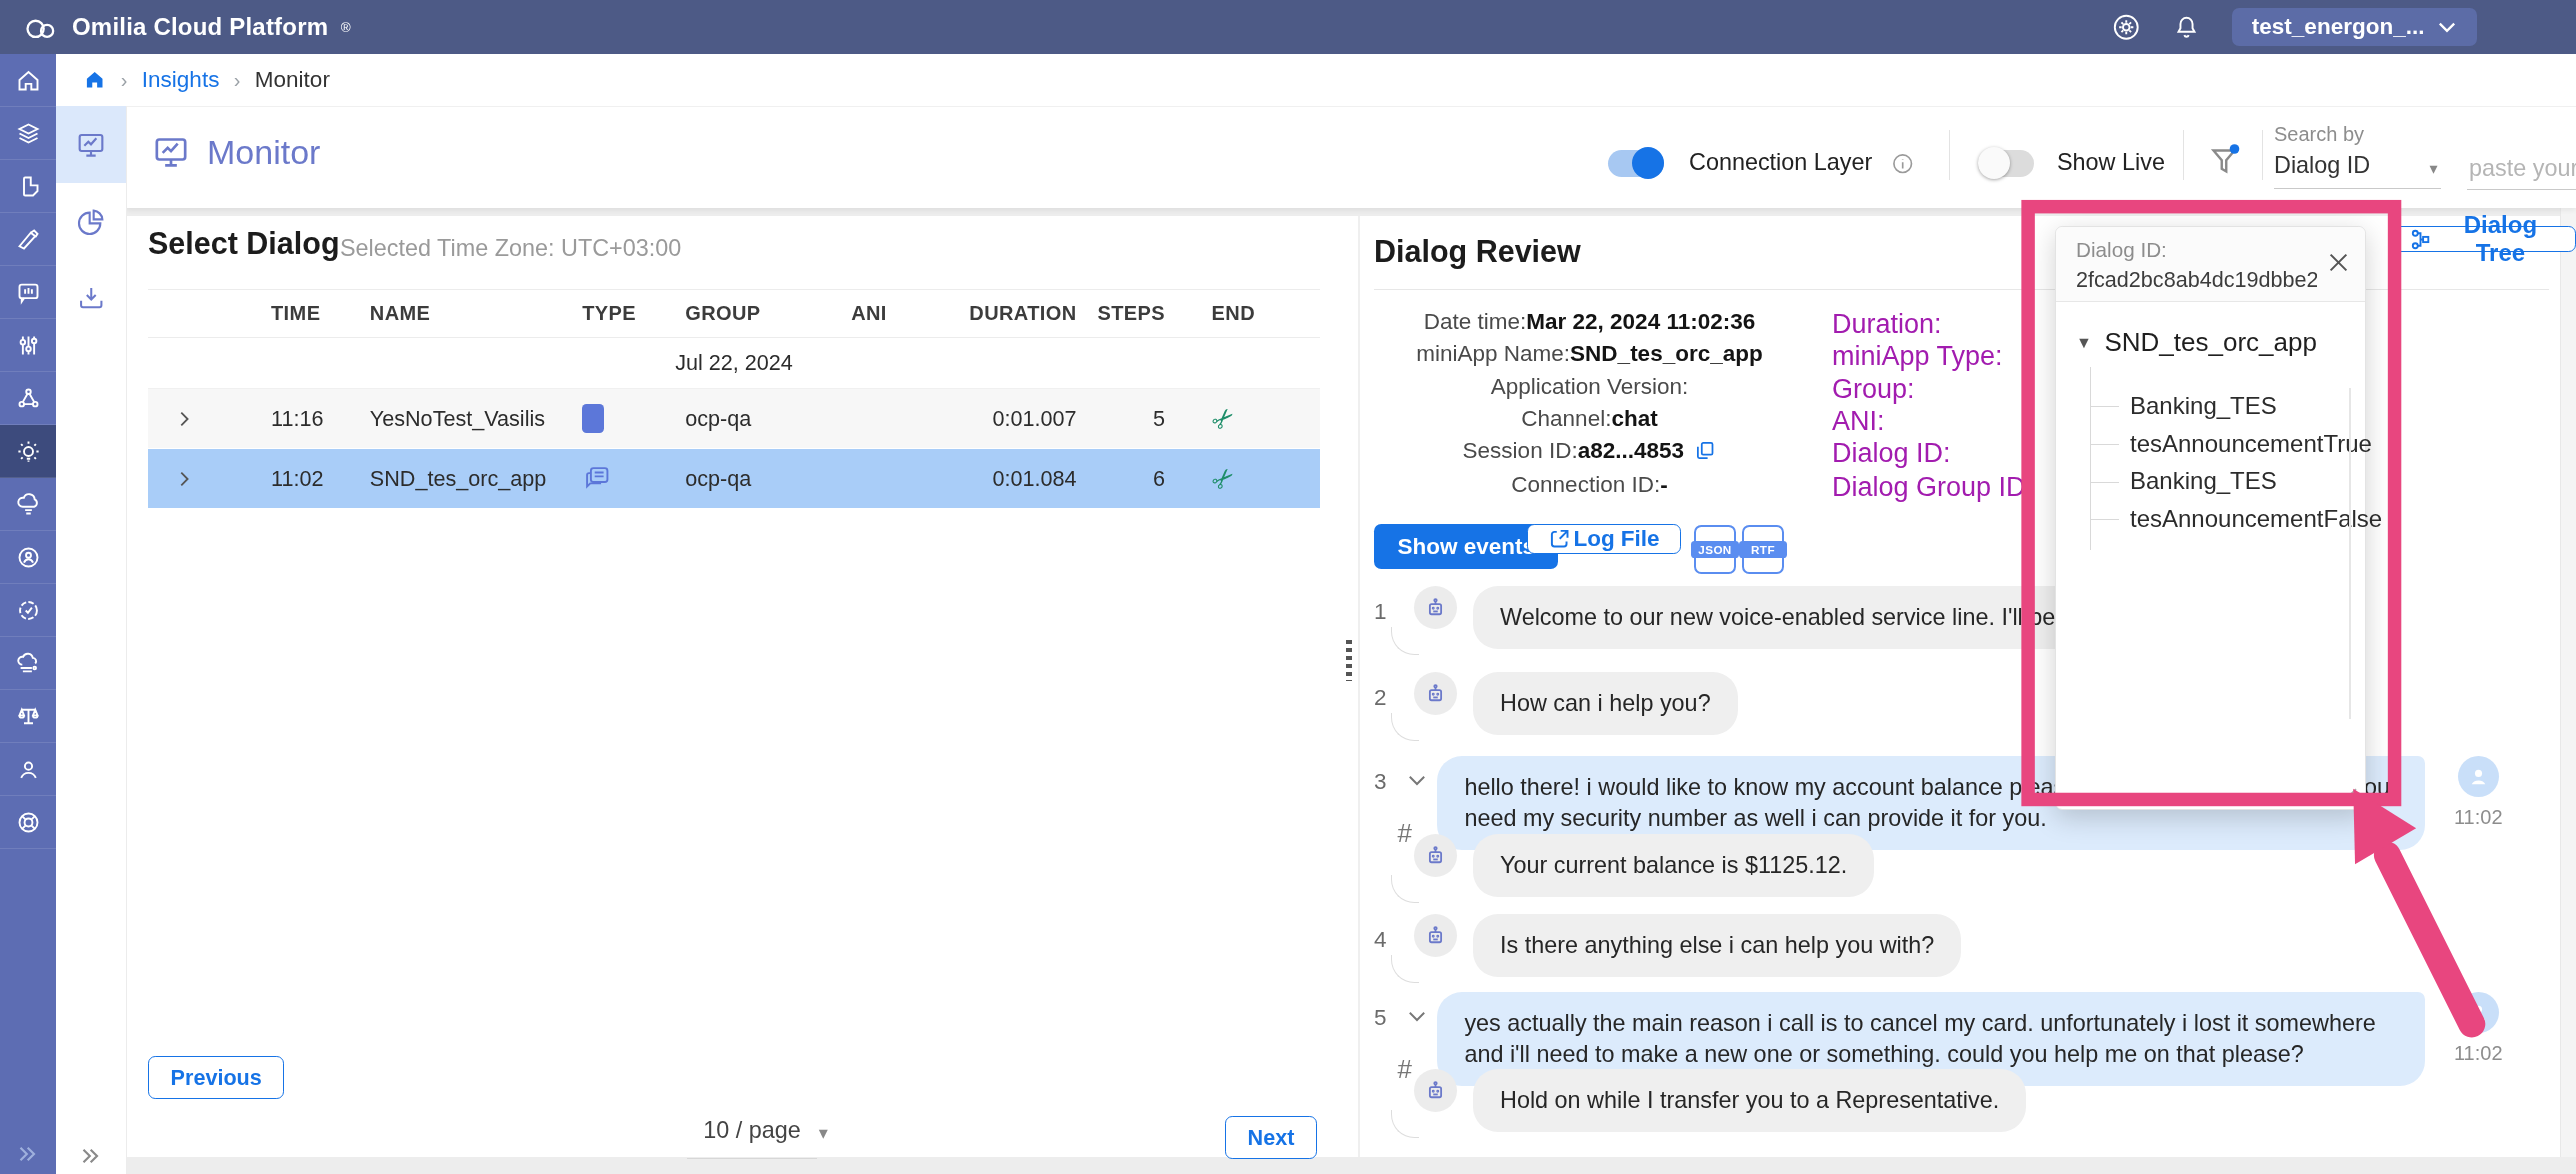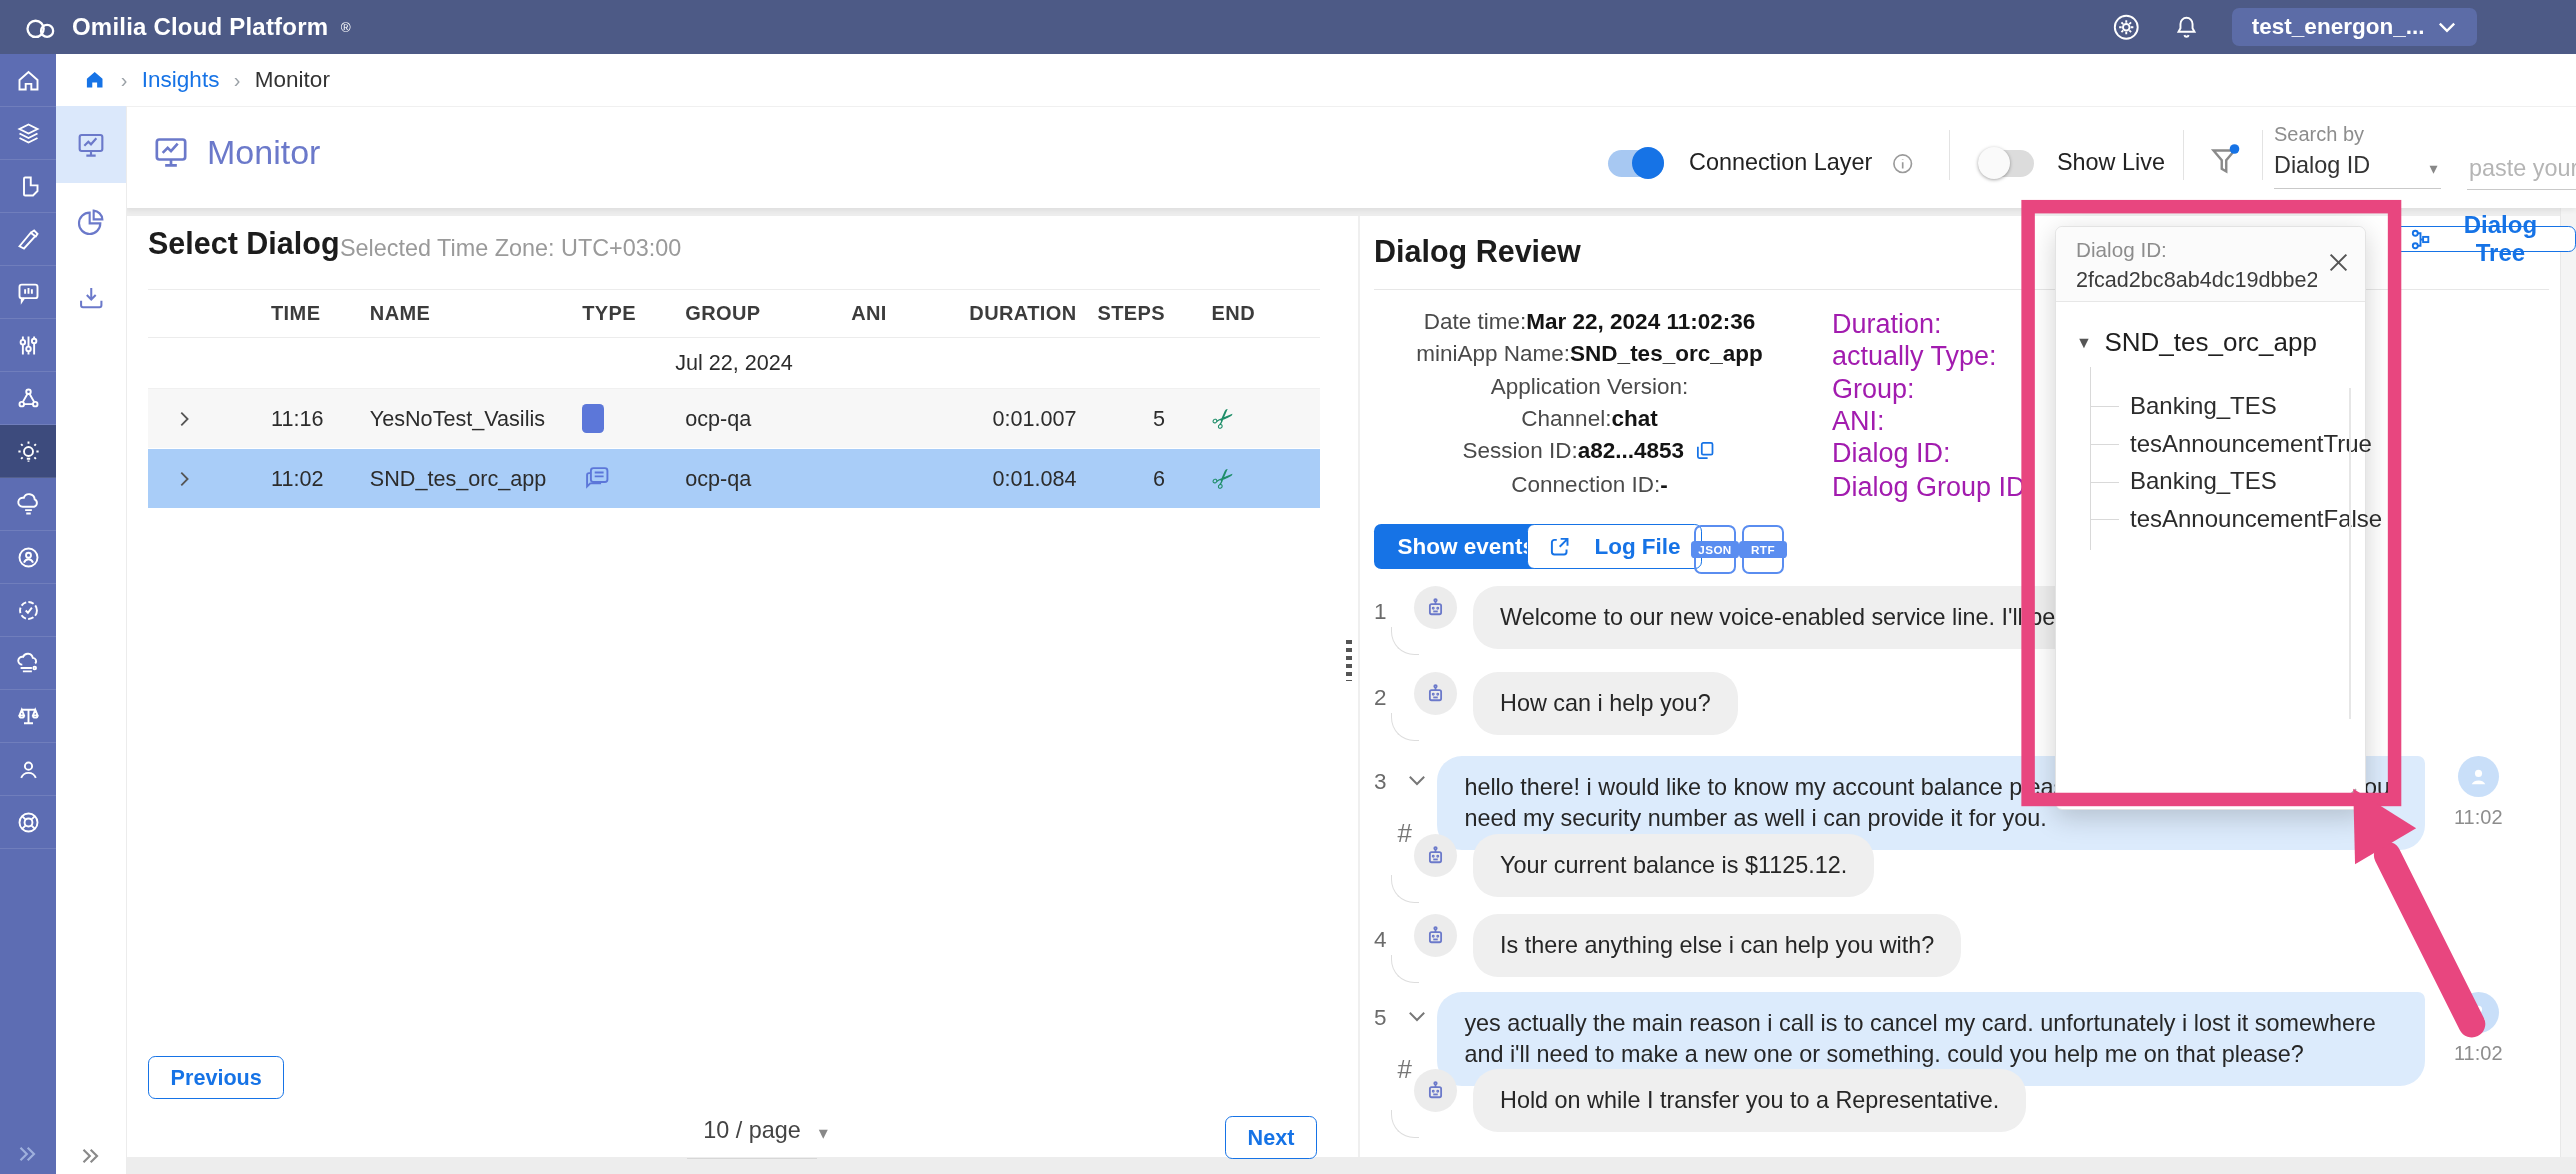--- a/index.html
+++ b/index.html
@@ -63,21 +63,21 @@
   .pag-btn{position:absolute;height:43px;border:1.8px solid #1673e6;border-radius:7.2px;background:#fff;color:#1673e6;font-size:21.6px;font-weight:bold;font-family:inherit;cursor:pointer;padding:0 21.6px}
   .pagesize{position:absolute;left:687px;top:1117px;width:130px;font-size:23.4px;color:#444;text-align:center;border-bottom:0.9px solid #d7d7d7;padding-bottom:14.4px;cursor:pointer}
   .pagesize .caret{position:absolute;right:-10.8px;top:5.4px;color:#888;font-size:18px}
   
   .dr-title{position:absolute;left:1374px;top:234px;font-size:30.5px;font-weight:bold;color:#1c1c1c}
   .dr-div{position:absolute;left:1374px;top:289px;width:1175px;height:0.9px;background:#e7e7e7}
   .dl-row{position:absolute;left:1374px;width:431px;display:flex;justify-content:center;font-size:22.5px}
   .dl-row .lbl{color:#4a4a4a}.dl-row .val{color:#141414;font-weight:bold;display:flex;align-items:center;gap:9px}
   .dr-lbl2{position:absolute;left:1832px;font-size:27px;color:#a21caf}
   .btn-primary{position:absolute;left:1374px;top:524px;height:45px;background:#1673e6;color:#fff;border:none;border-radius:7.2px;font-size:22.5px;font-weight:bold;font-family:inherit;padding:0 23.4px;cursor:pointer}
-  .btn-outline{position:absolute;left:1527px;top:524px;height:45px;background:#fff;color:#1673e6;border:1.8px solid #1673e6;border-radius:7.2px;font-size:22.5px;font-weight:bold;font-family:inherit;padding:0 20px;display:flex;align-items:center;gap:23px;cursor:pointer}
+  .btn-outline{position:absolute;left:1527px;top:524px;height:30px;background:#fff;color:#1673e6;border:1.8px solid #1673e6;border-radius:7.2px;font-size:22.5px;font-weight:bold;font-family:inherit;padding:0 20px;display:flex;align-items:center;gap:2px;cursor:pointer}
   .fileic{position:absolute;top:525px;width:38px;height:45px;border:2.7px solid #5a8df0;border-radius:7.2px;cursor:pointer}
   .fileic span{position:absolute;left:-5.4px;right:-5.4px;top:14.4px;background:#5a8df0;color:#fff;font-size:11.7px;font-weight:bold;text-align:center;border-radius:3.6px;padding:1.8px 0;letter-spacing:0.4px}
   
   .msg{position:absolute;left:1374px;width:1182px;display:flex;align-items:flex-start}
   .gut{width:40px;padding-top:12.6px;font-size:22.5px;color:#6b6b6b;flex:none;display:flex;flex-direction:column;align-items:flex-start;gap:23.4px}
   .gut .hash{font-size:26px;color:#777;margin-left:23.4px}
   .avatarw{flex:none;position:relative;width:59px}
   .avatar{width:43px;height:43px;border-radius:50%;background:#ececec;display:flex;align-items:center;justify-content:center}
   .arc{position:absolute;left:-23.4px;top:41px;width:27px;height:27px;border-left:1.8px solid #ddd;border-bottom:1.8px solid #ddd;border-bottom-left-radius:23.4px}
   .bubble{background:#efefef;border-radius:25px;padding:16px 27px;font-size:23.4px;line-height:31px;color:#262626;max-width:934px}
@@ -475,21 +475,21 @@
           </svg>
         </span>
     </span>
   </div>
   <div class="dl-row" style="top:472px">
     <span class="lbl">Connection ID:</span>
     <span class="val">-</span>
   </div>
 
   <div class="dr-lbl2" style="top:309px">Duration:</div>
-  <div class="dr-lbl2" style="top:341px">actually Type:</div>
+  <div class="dr-lbl2" style="top:341px">miniApp Type:</div>
   <div class="dr-lbl2" style="top:374px">Group:</div>
   <div class="dr-lbl2" style="top:406px">ANI:</div>
   <div class="dr-lbl2" style="top:438px">Dialog ID:</div>
   <div class="dr-lbl2" style="top:472px">Dialog Group ID:</div>
 
   <button class="btn-primary">Show events</button>
   <button class="btn-outline">
     <span>
         <svg width="23.4" height="23.4" viewBox="0 0 24 24" fill="none" stroke="#1673e6" stroke-width="2">
           <path d="M9 5H6.5A2.5 2.5 0 0 0 4 7.5v10A2.5 2.5 0 0 0 6.5 20h10a2.5 2.5 0 0 0 2.5-2.5V15"></path>

